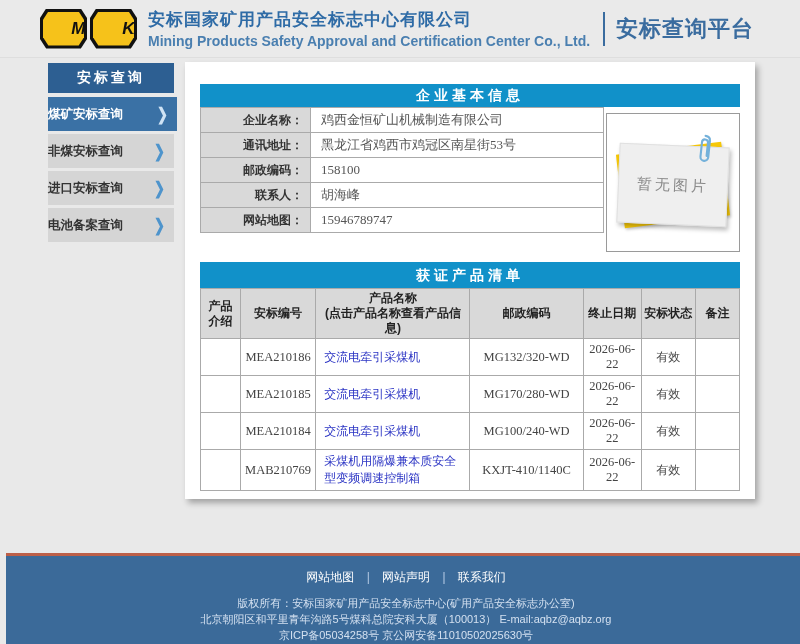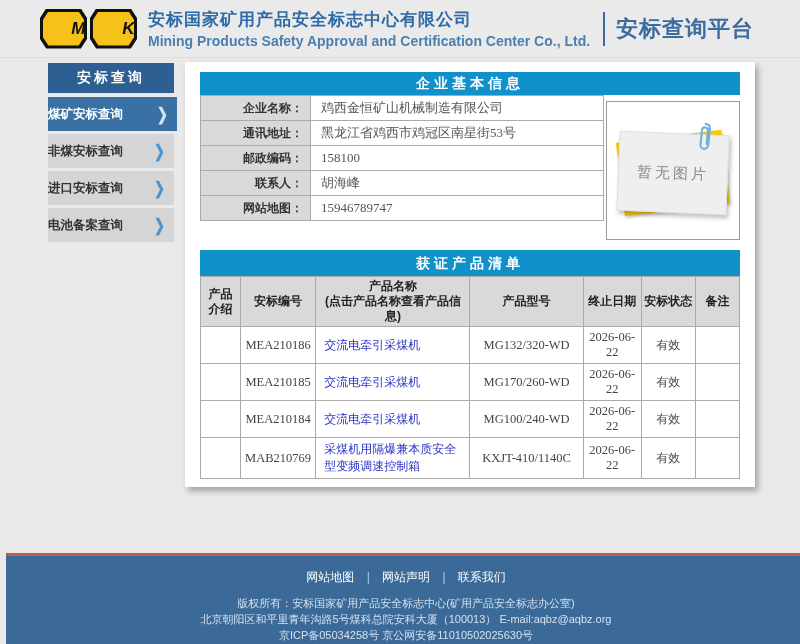--- a/index.html
+++ b/index.html
@@ -57,21 +57,21 @@
     position:absolute; right:9px; top:50%; transform:translateY(-50%) scaleY(1.3);
     color:#4e94cc; font-size:13px; font-weight:bold;
   }
   .sb-item.active { background:#3a71a5; color:#fff; width:129px; }
   .sb-item.active .chev { color:#cfe3f5; }
 
   
   .panel {
     position:absolute; top:62px; left:185px; width:570px; min-height:378px;
     background:#fff; box-shadow:3px 4px 6px rgba(0,0,0,.3);
-    padding:10px 15px 8px 15px;
+    padding:22px 15px 8px 15px;
   }
   .section-bar {
     height:23px; background:#1191c9; color:#fff;
     font-size:14px; font-weight:bold; letter-spacing:4px;
     text-align:center; line-height:23px;
   }
   .info-row { display:flex; align-items:flex-start; }
   table.info { border-collapse:collapse; width:404px; table-layout:fixed; }
   table.info td { border:1px solid #aaa; height:25px; font-size:12px; }
   table.info td.lbl {
@@ -220,40 +220,40 @@
           <col class="c-remark">
       </colgroup>
       <tbody>
           <tr>
         <th>产品介绍</th>
         <th>安标编号</th>
         <th>
           <span>产品名称</span><br>
           <span>(点击产品名称查看产品信息)</span>
         </th>
-        <th>产品型号</th>
+        <th>邮政编码</th>
         <th>终止日期</th>
         <th>安标状态</th>
         <th>备注</th>
       </tr>
 
       <tr>
         <td></td>
         <td class="num">MEA210186</td>
         <td class="name"><a>交流电牵引采煤机</a></td>
         <td class="num">MG132/320-WD</td>
         <td class="date">2026-06-22</td>
         <td>有效</td>
         <td></td>
       </tr>
       <tr>
         <td></td>
         <td class="num">MEA210185</td>
         <td class="name"><a>交流电牵引采煤机</a></td>
-        <td class="num">MG170/260-WD</td>
+        <td class="num">MG170/280-WD</td>
         <td class="date">2026-06-22</td>
         <td>有效</td>
         <td></td>
       </tr>
       <tr>
         <td></td>
         <td class="num">MEA210184</td>
         <td class="name"><a>交流电牵引采煤机</a></td>
         <td class="num">MG100/240-WD</td>
         <td class="date">2026-06-22</td>

